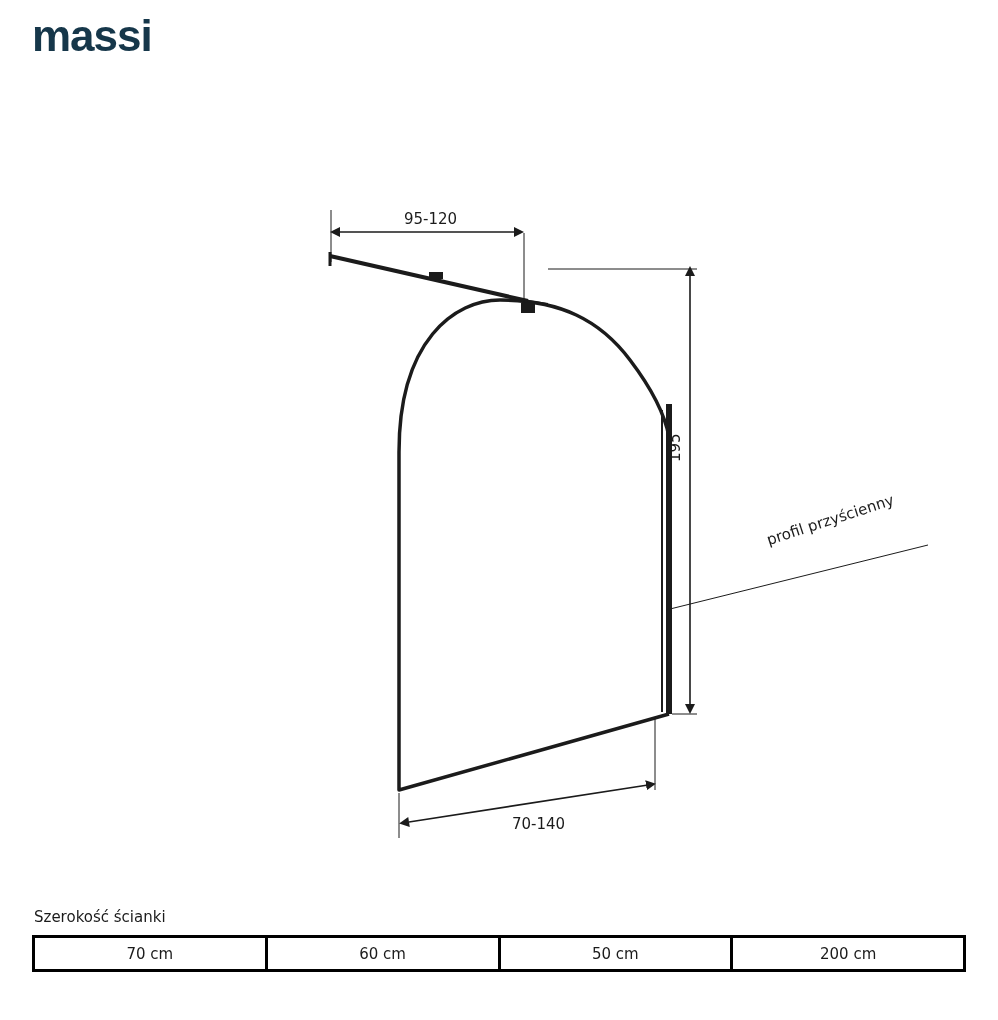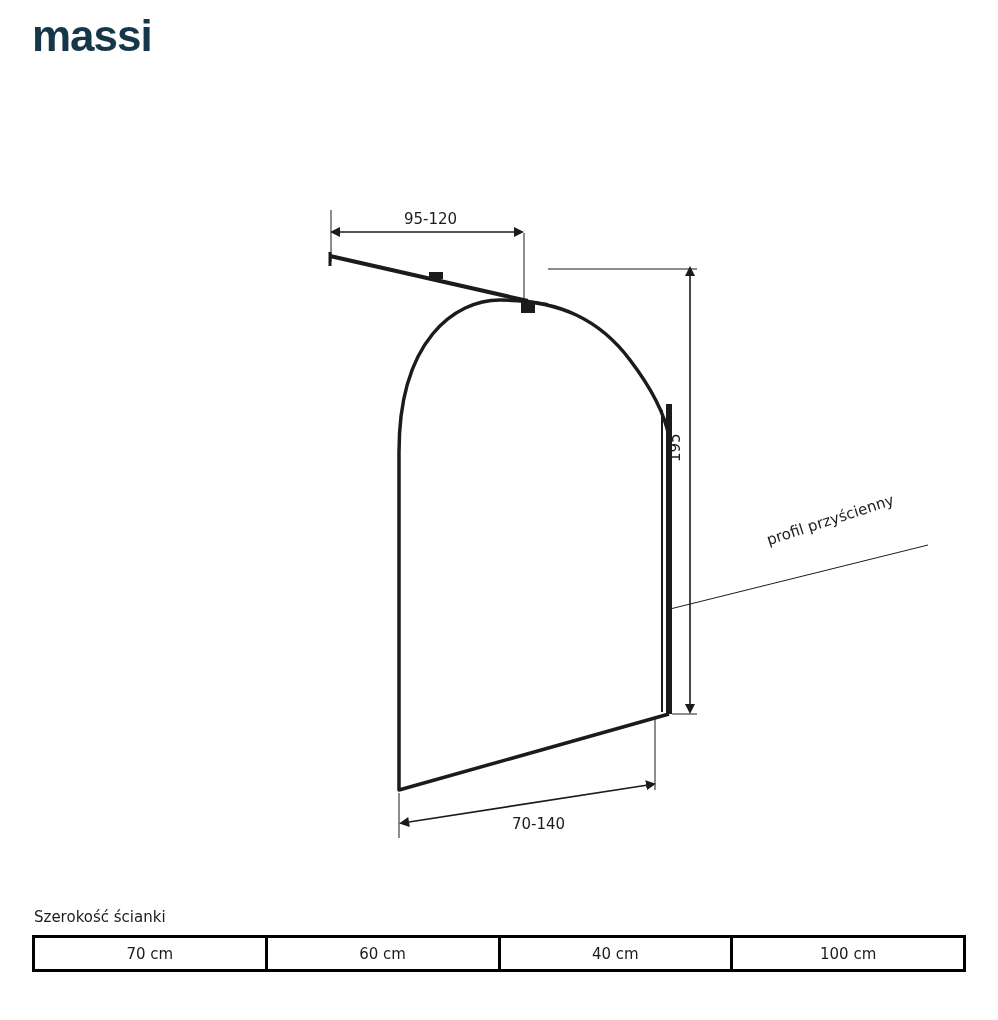--- a/index.html
+++ b/index.html
@@ -166,20 +166,20 @@
     <div id="callout-label">profil przyścienny</div>
   </div>
 
   <div class="table-wrap">
     <div class="table-caption">Szerokość ścianki</div>
     <table class="sizes">
       <tbody>
         <tr>
           <td>70 cm</td>
           <td>60 cm</td>
-          <td>40 cm</td>
-          <td>100 cm</td>
+          <td>50 cm</td>
+          <td>200 cm</td>
         </tr>
       </tbody>
     </table>
   </div>
 
 </div>
 
 </body></html>

